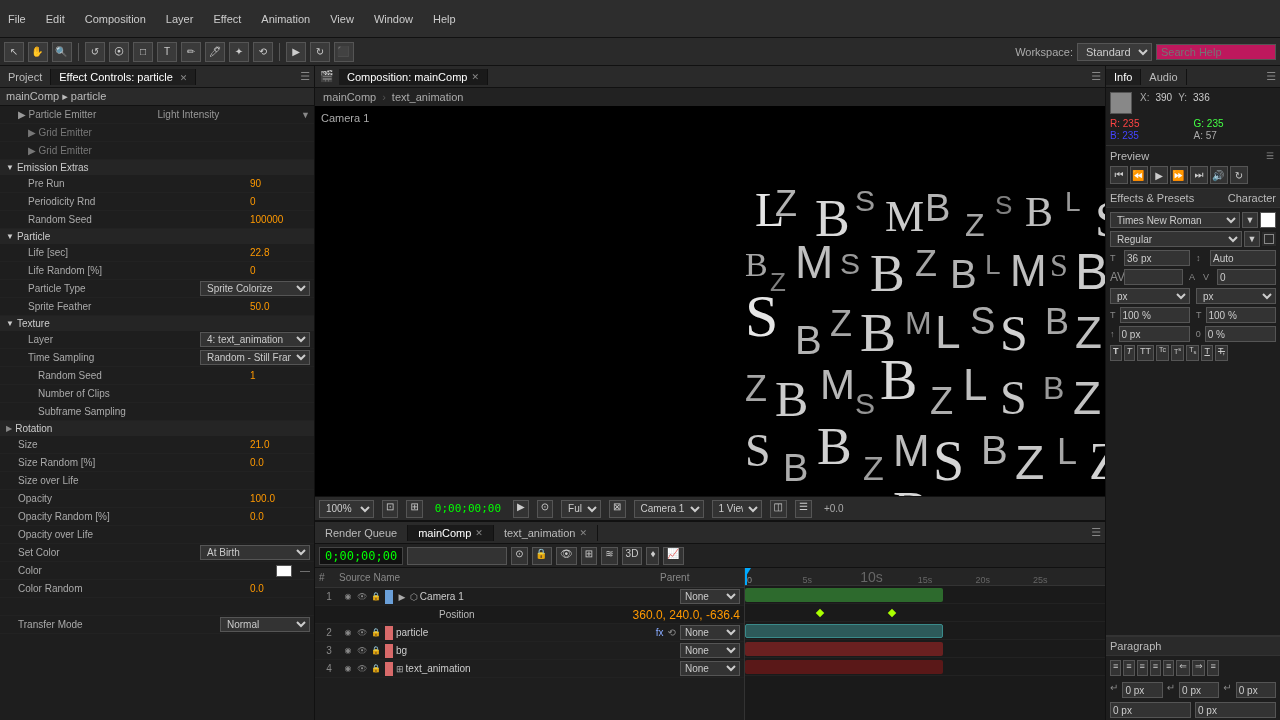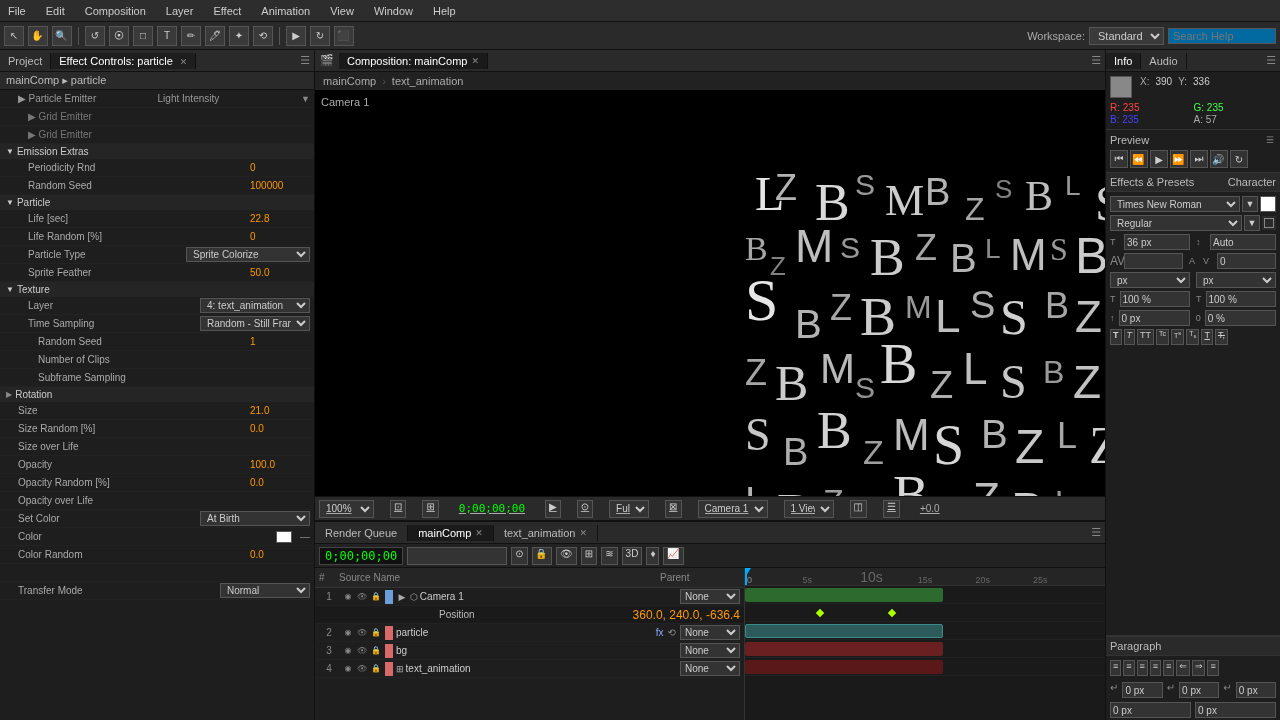--- a/index.html
+++ b/index.html
@@ -11,21 +11,21 @@
       width: 1280px;
       height: 720px;
       overflow: hidden;
       display: flex;
       flex-direction: column;
     }
 
     
     .menu-bar {
       background: #2d2d2d;
-      height: 22px;
+      height: 38px;
       display: flex;
       align-items: center;
       padding: 0 4px;
       gap: 12px;
       flex-shrink: 0;
       border-bottom: 1px solid #111;
     }
     .menu-item {
       color: #ccc;
       font-size: 11px;
@@ -68,26 +68,26 @@
       font-size: 11px;
     }
     .workspace-select {
       background: #3a3a3a;
       border: 1px solid #555;
       color: #ccc;
       font-size: 11px;
       padding: 1px 4px;
     }
     .search-box {
-      background: #0369a1;
+      background: #be185d;
       border: 1px solid #555;
       color: #ccc;
       font-size: 11px;
       padding: 1px 4px;
-      width: 108px;
+      width: 120px;
     }
 
     
     .main-area {
       display: flex;
       flex: 1;
       overflow: hidden;
     }
 
     
@@ -260,25 +260,24 @@
       font-size: 11px;
     }
 
     
     .viewer-controls {
       background: #2a2a2a;
       height: 24px;
       display: flex;
       align-items: center;
       padding: 0 4px;
-      gap: 16px;
+      gap: 8px;
       border-top: 1px solid #111;
       font-size: 10px;
       color: #aaa;
-      text-decoration: underline;
     }
     .viewer-controls select, .viewer-controls .vc-select {
       background: #333;
       border: 1px solid #555;
       color: #ccc;
       font-size: 10px;
       padding: 0 2px;
       height: 18px;
     }
     .vc-btn {
@@ -671,20 +670,24 @@
       </div>
       <div class="effect-row">
         <span class="effect-label indent2" style="color:#777;">▶ Grid Emitter</span>
       </div>
 
       <div class="section-header indent1">
         <span class="triangle open">▼</span>
         <span>Emission Extras</span>
       </div>
       <div class="effect-row">
+        <span class="effect-label indent2">Pre Run</span>
+        <span class="effect-value">90</span>
+      </div>
+      <div class="effect-row">
         <span class="effect-label indent2">Periodicity Rnd</span>
         <span class="effect-value">0</span>
       </div>
       <div class="effect-row">
         <span class="effect-label indent2">Random Seed</span>
         <span class="effect-value">100000</span>
       </div>
 
       <div class="section-header indent1">
         <span class="triangle open">▼</span>
@@ -693,21 +696,21 @@
       <div class="effect-row">
         <span class="effect-label indent2">Life [sec]</span>
         <span class="effect-value">22.8</span>
       </div>
       <div class="effect-row">
         <span class="effect-label indent2">Life Random [%]</span>
         <span class="effect-value">0</span>
       </div>
       <div class="effect-row">
         <span class="effect-label indent2">Particle Type</span>
-        <select class="effect-control" style="width:124px;">
+        <select class="effect-control" style="width:110px;">
           <option>Sprite Colorize</option>
         </select>
       </div>
       <div class="effect-row">
         <span class="effect-label indent2">Sprite Feather</span>
         <span class="effect-value">50.0</span>
       </div>
 
       <div class="section-header indent1">
         <span class="triangle open">▼</span>

